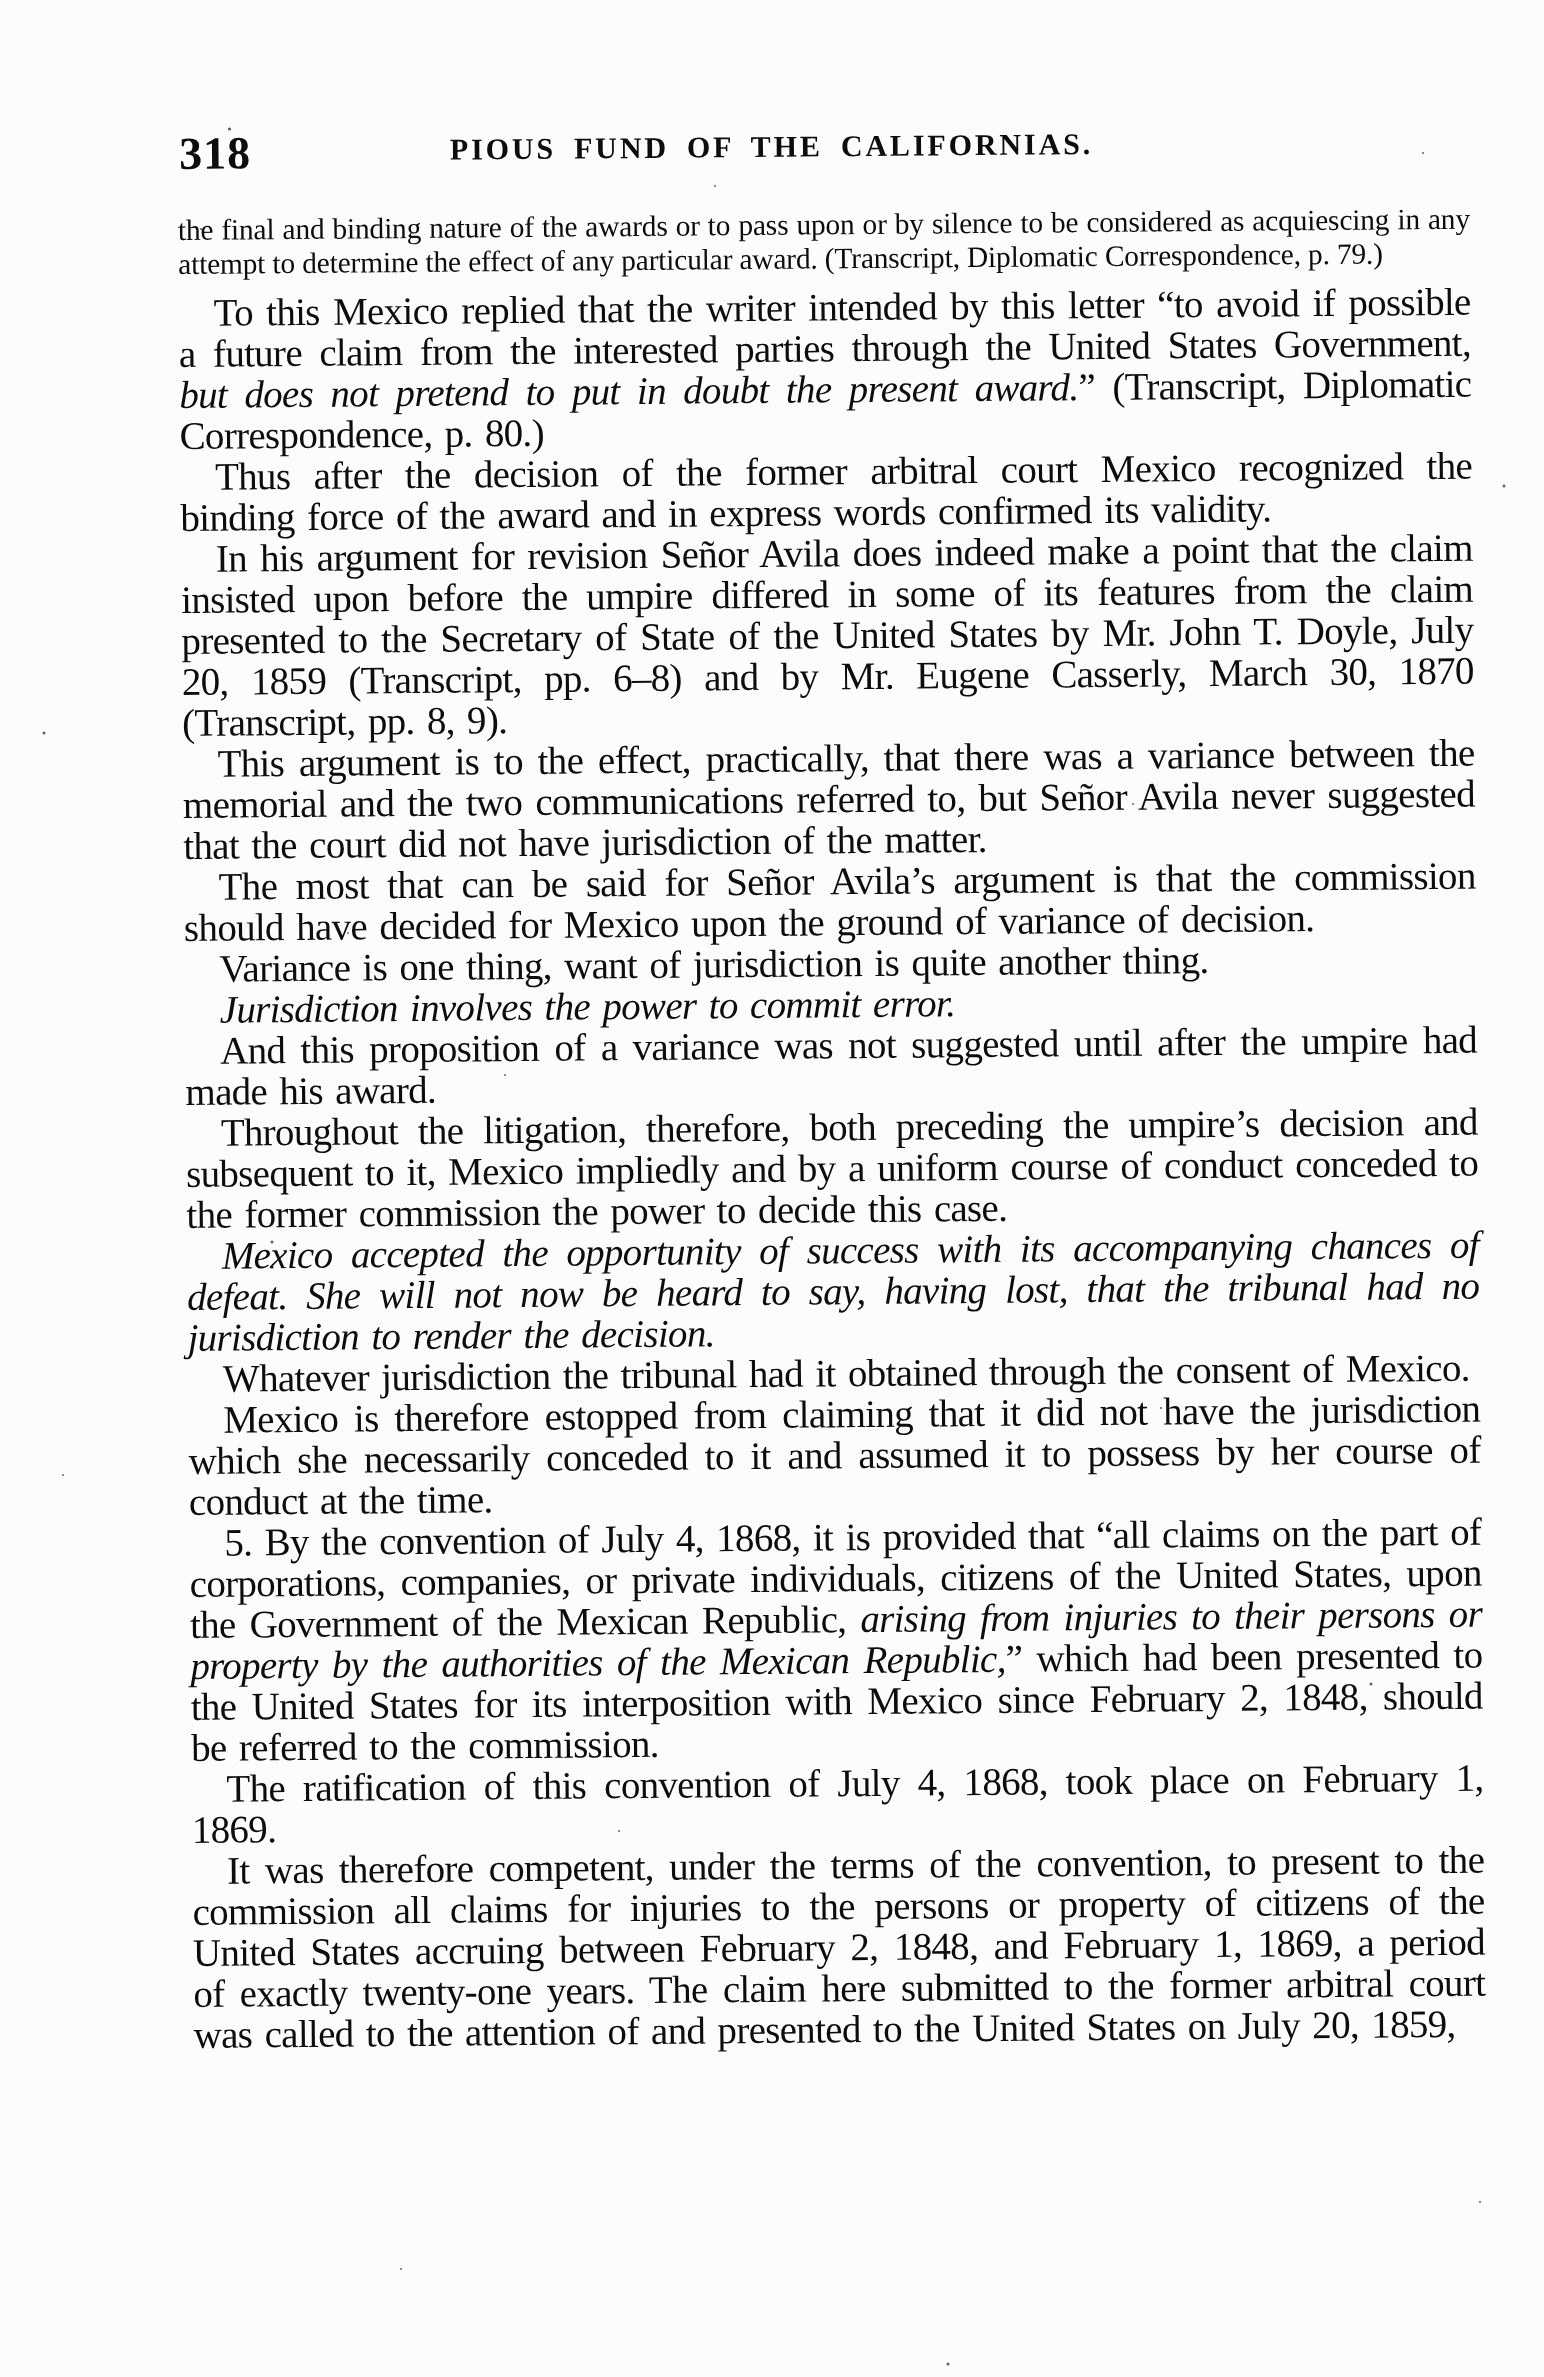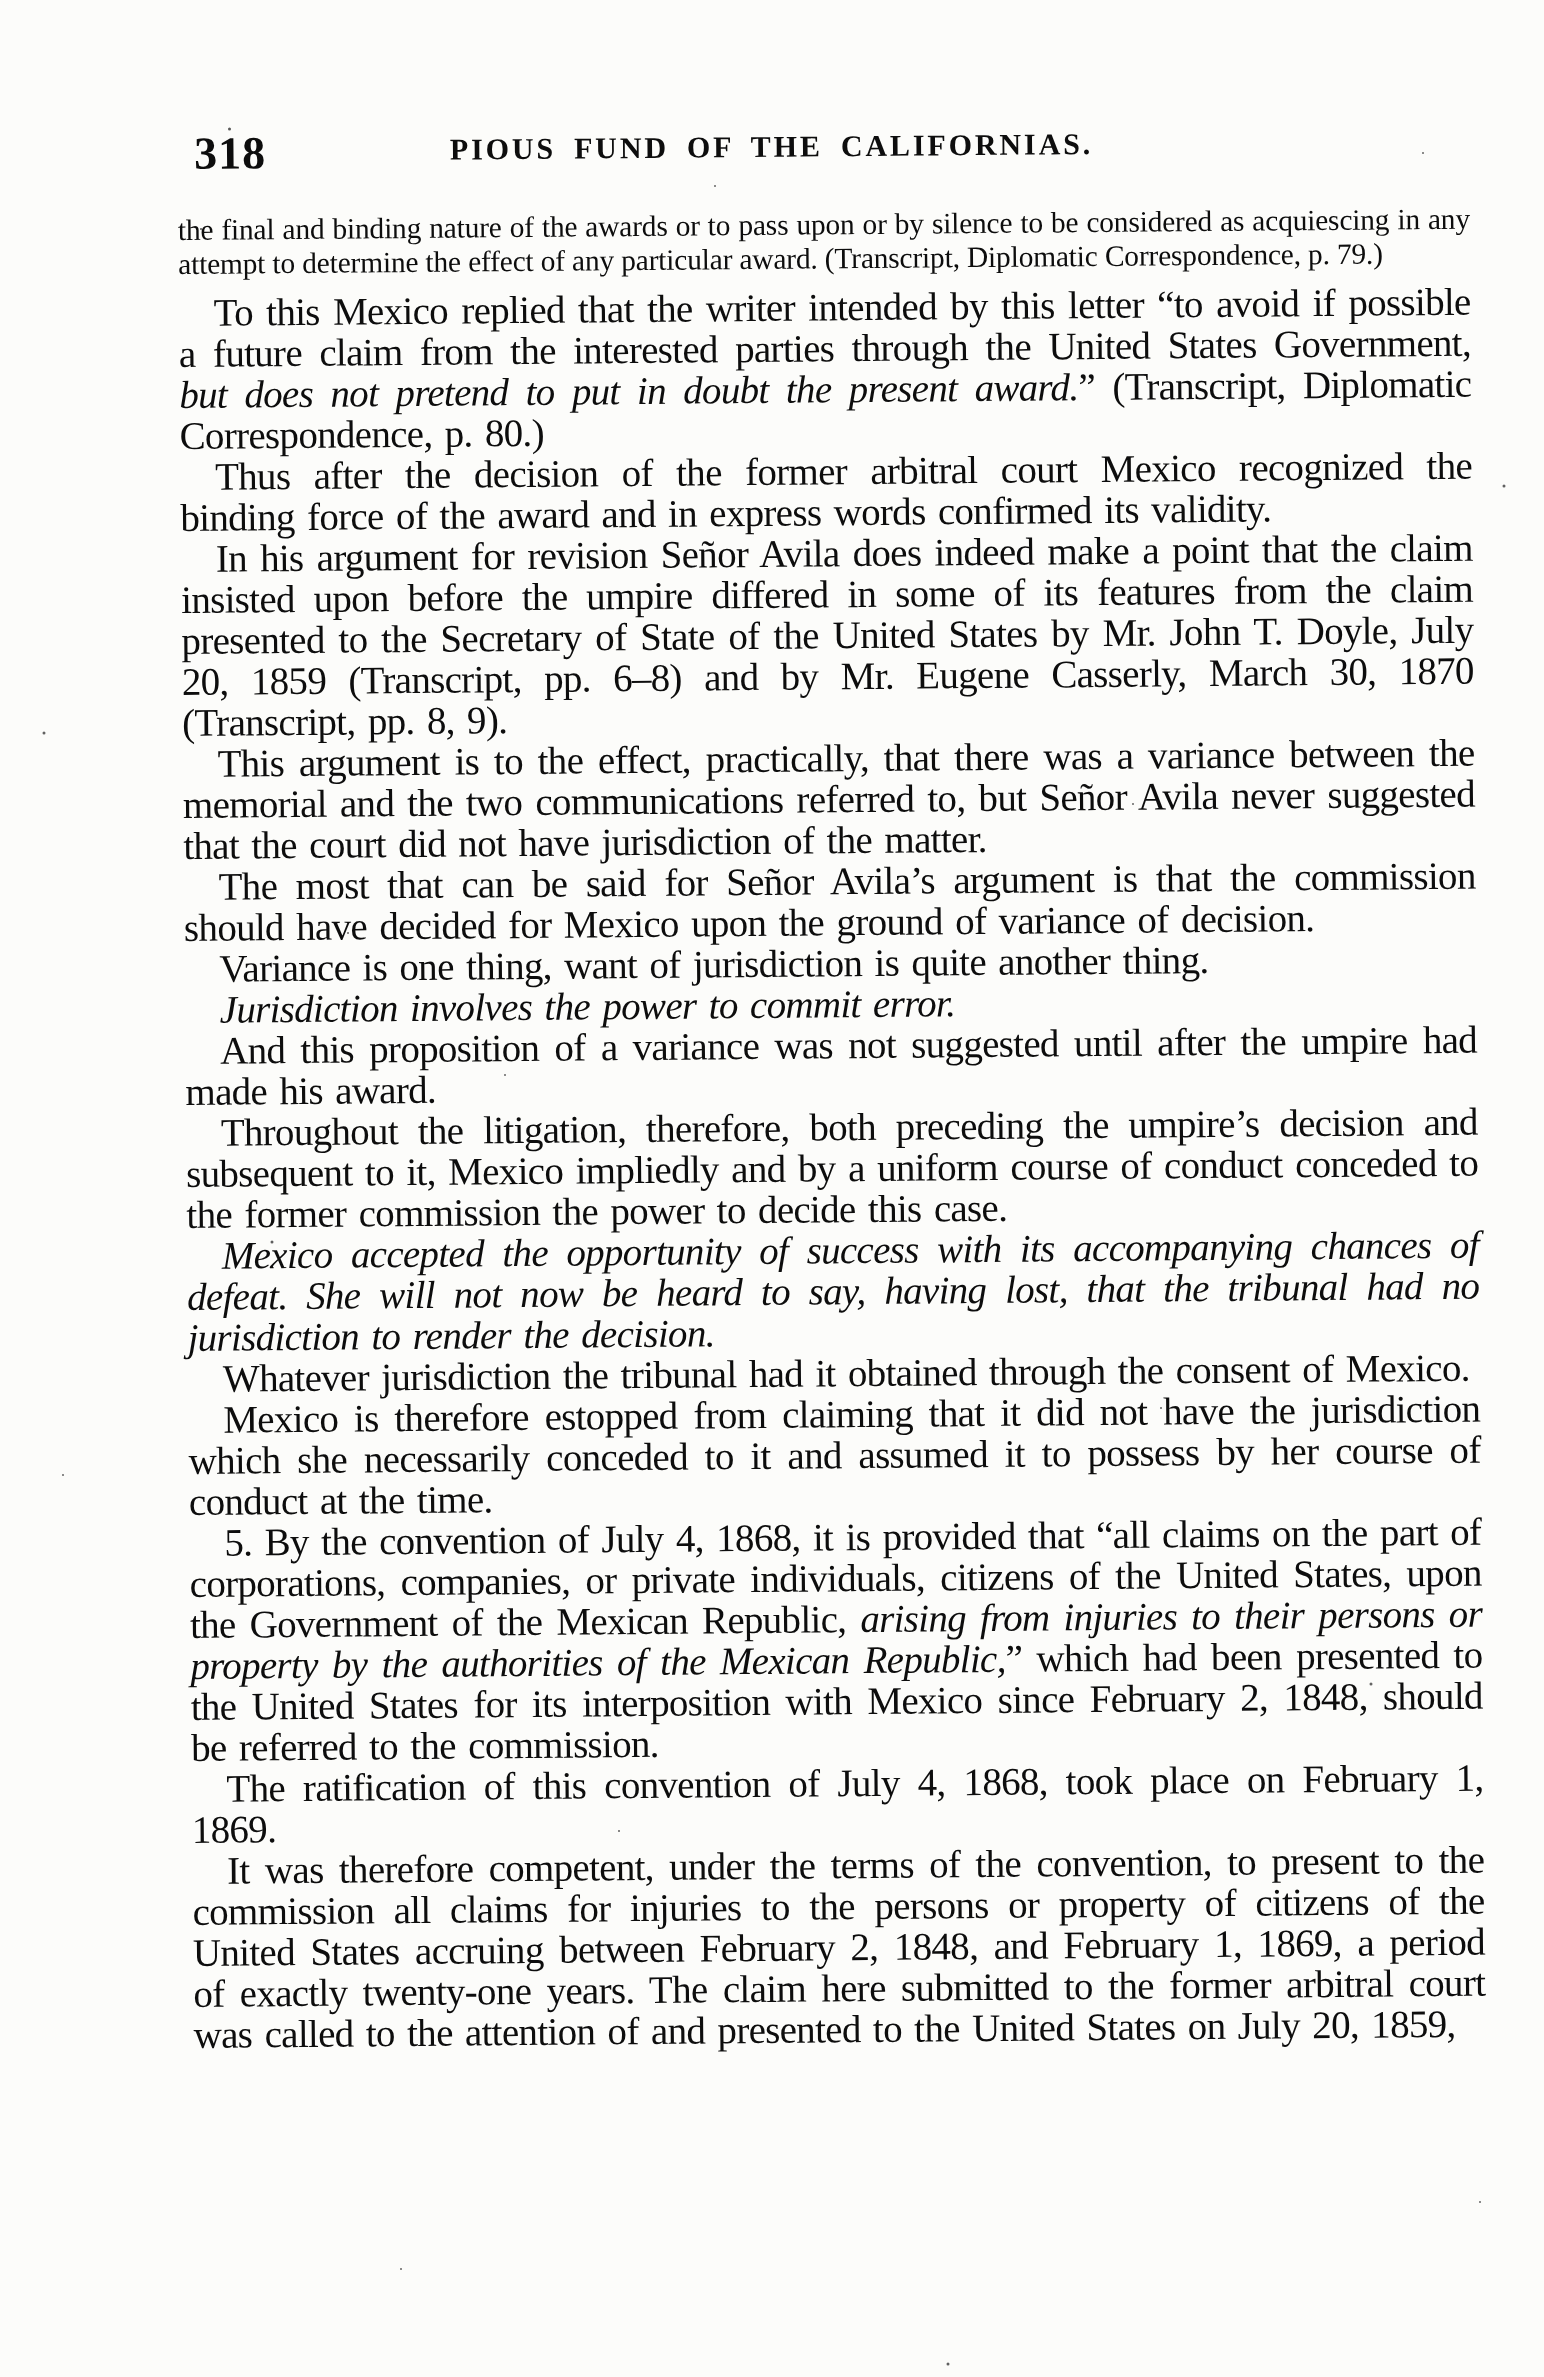--- a/index.html
+++ b/index.html
@@ -12,21 +12,21 @@
     color:#0d0d0d;
   }
   .content {
     position:absolute;
     left:177px; top:127px; width:1292px;
     transform:rotate(-0.5deg);
     transform-origin:0 0;
   }
   .header { position:relative; height:61px; margin-bottom:25px; }
   .page-number {
-    position:absolute; left:17px; top:0;
+    position:absolute; left:2px; top:0;
     font-size:46px; font-weight:bold; letter-spacing:1px;
   }
   .running-title {
     position:absolute; left:46%; top:7.6px; transform:translateX(-50%);
     font-size:30px; font-weight:bold;
     letter-spacing:2.9px; word-spacing:7.6px; white-space:nowrap;
   }
   .quote {
     font-size:29.5px; line-height:34px;
     text-align:justify; margin:0 0 10.5px 0;

